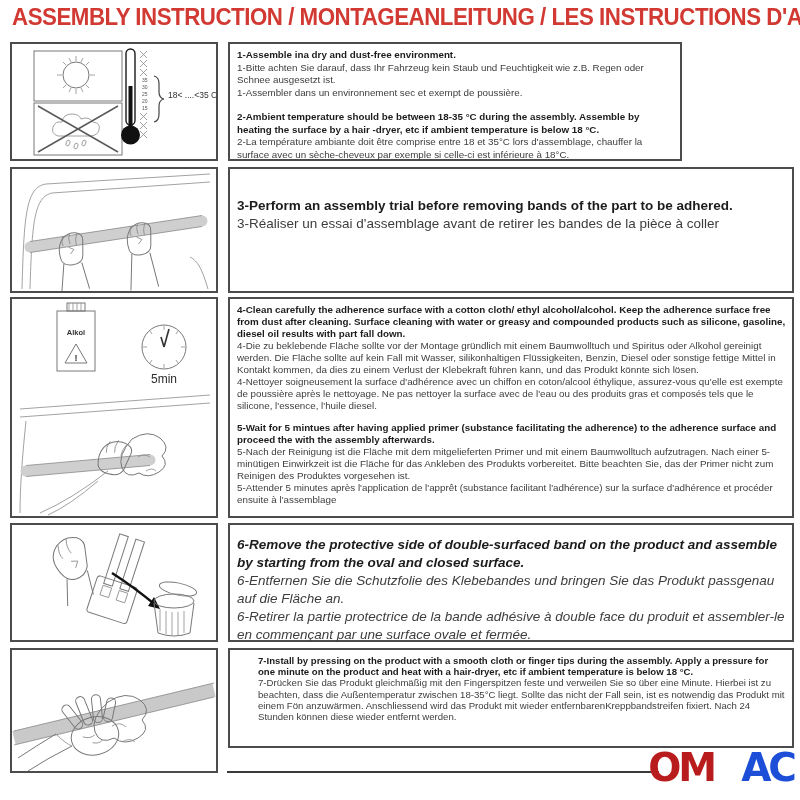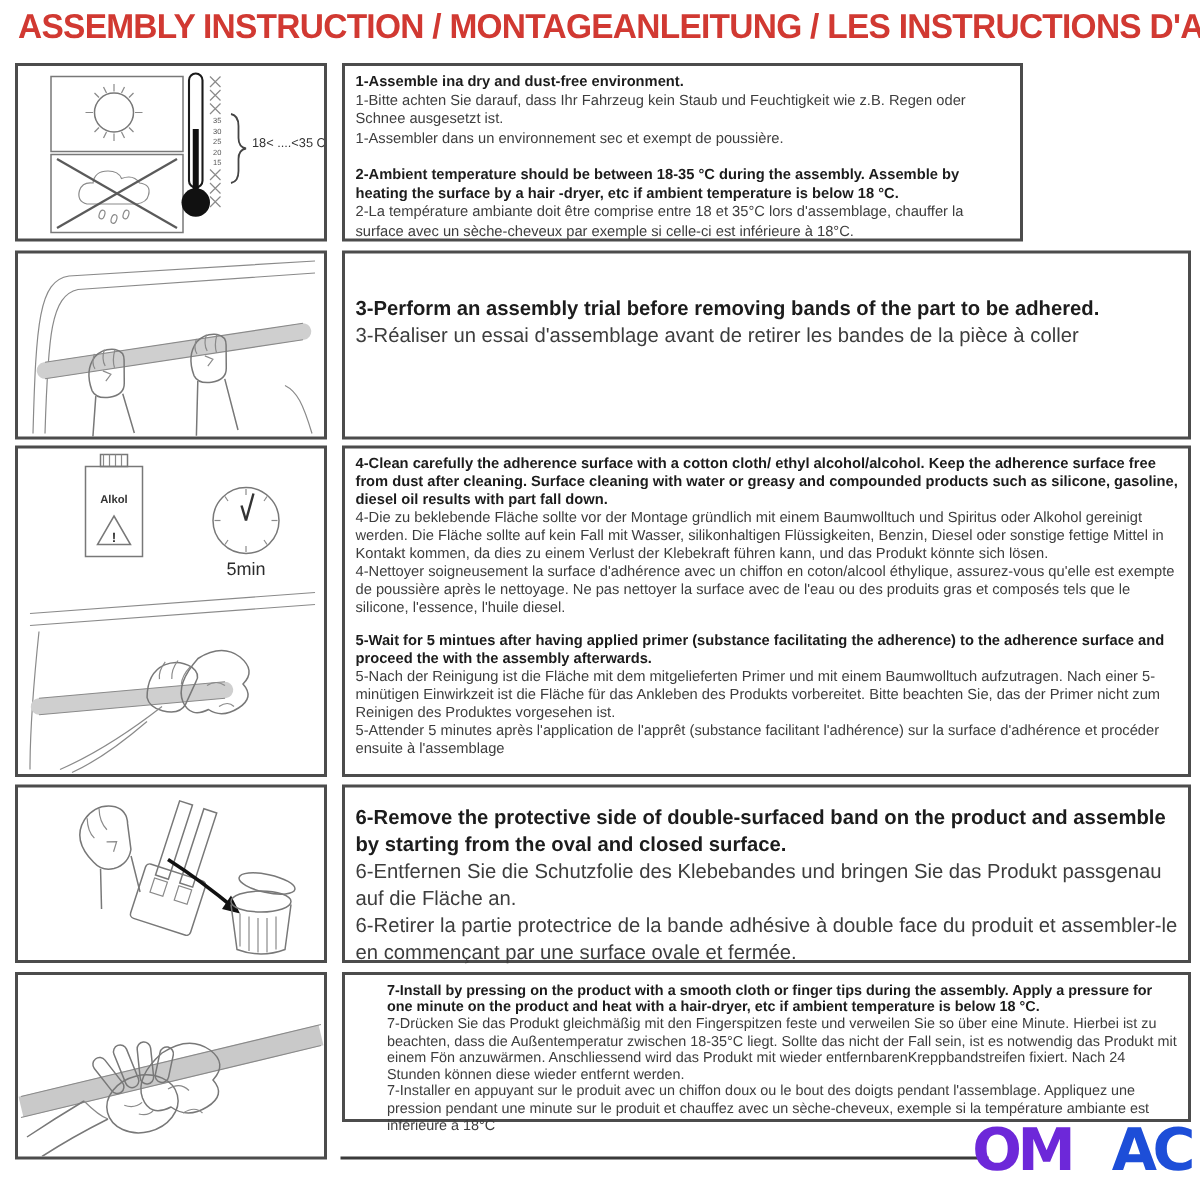--- a/index.html
+++ b/index.html
@@ -16,21 +16,21 @@
   .fs-step3{font-size:13.5px;line-height:1.32;padding-top:28px;}
   .fs-step4{font-size:9.8px;line-height:1.22;}
   .fs-step6{font-size:13.5px;line-height:1.34;padding-top:11px;}
   .fs-step7{font-size:9.6px;line-height:1.17;padding-left:28px;}
   svg{display:block;}
   .ln{stroke:#787878;fill:none;stroke-width:1;}
   .thin{stroke:#8a8a8a;fill:none;stroke-width:.8;}
   .blk{stroke:#1a1a1a;fill:none;}
   .bottom-rule{position:absolute;left:227px;top:771px;width:432px;border-top:2px solid #3a3a3a;}
   .logo{position:absolute;top:748px;right:6px;font-family:"DejaVu Sans",sans-serif;font-weight:700;font-size:39px;letter-spacing:-3px;line-height:1;}
-  .logo .lb{color:#6d28d9;}
+  .logo .lb{color:#b91c1c;}
   .logo .lr{color:#1d4ed8;padding-left:27px;}
 </style>
 </head>
 <body>
 
 <div class="page">
 
   <div class="title">ASSEMBLY INSTRUCTION / MONTAGEANLEITUNG / LES INSTRUCTIONS D'ASSEMBLAGE</div>
 
   <div class="box" style="left:10px;top:42px;width:208px;height:119px;">
@@ -193,21 +193,21 @@
       <path d="M100,48 Q122,62 146,82" stroke="#111" stroke-width="2.4" fill="none"></path>
       <path d="M148,84 l-12,-3 l6,-9 z" fill="#111"></path>
       <g transform="translate(152,62)">
         <ellipse cx="14" cy="2" rx="19" ry="6" transform="rotate(12 14 2)" fill="#fff" class="ln"></ellipse>
         <ellipse cx="10" cy="14" rx="20" ry="7" fill="#fff" class="ln"></ellipse>
         <path d="M-10,16 L-6,46 Q10,52 26,46 L30,16" class="ln"></path>
         <path d="M-4,22 v22 M2,24 v23 M8,25 v23 M14,25 v23 M20,24 v22" class="thin"></path>
       </g>
     </svg>
   </div>
-  <div class="box txt fs-step6" style="left:228px;top:523px;width:566px;height:119px;">
+  <div class="box txt fs-step6" style="left:228px;top:523px;width:566px;height:119px;font-style:italic;">
     <p class="en">6-Remove the protective side of double-surfaced band on the product and assemble by starting from the oval and closed surface.</p>
     <p class="de">6-Entfernen Sie die Schutzfolie des Klebebandes und bringen Sie das Produkt passgenau auf die Fläche an.</p>
     <p class="fr">6-Retirer la partie protectrice de la bande adhésive à double face du produit et assembler-le en commençant par une surface ovale et fermée.</p>
   </div>
 
   <div class="box" style="left:10px;top:648px;width:208px;height:125px;">
     <svg viewBox="0 0 204 121" width="204" height="121">
       <line x1="2" y1="88" x2="202" y2="40" stroke="#c9c9c9" stroke-width="14"></line>
       <line x1="2" y1="81" x2="202" y2="33" class="thin"></line>
       <line x1="2" y1="95" x2="202" y2="47" class="thin"></line>
@@ -223,21 +223,20 @@
         <rect x="16" y="-30" width="9" height="24" rx="4.5" transform="rotate(26 20 -18)" fill="#fcfcfc" class="ln"></rect>
         <path d="M-12,2 q6,4 12,1 M-4,10 q6,3 10,0" class="thin"></path>
       </g>
       <path d="M60,96 Q36,108 16,121 M44,84 Q24,96 6,108" class="ln"></path>
       <path d="M44,84 Q54,94 60,96" class="thin"></path>
     </svg>
   </div>
   <div class="box txt fs-step7" style="left:228px;top:648px;width:566px;height:100px;">
     <p class="en">7-Install by pressing on the product with a smooth cloth or finger tips during the assembly. Apply a pressure for one minute on the product and heat with a hair-dryer, etc if ambient temperature is below 18 °C.</p>
     <p class="de">7-Drücken Sie das Produkt gleichmäßig mit den Fingerspitzen feste und verweilen Sie so über eine Minute. Hierbei ist zu beachten, dass die Außentemperatur zwischen 18-35°C liegt. Sollte das nicht der Fall sein, ist es notwendig das Produkt mit einem Fön anzuwärmen. Anschliessend wird das Produkt mit wieder entfernbarenKreppbandstreifen fixiert. Nach 24 Stunden können diese wieder entfernt werden.</p>
-    <p class="fr">7-Installer en appuyant sur le produit avec un chiffon doux ou le bout des doigts pendant l'assemblage. Appliquez une pression pendant une minute sur le produit et chauffez avec un sèche-cheveux, exemple si la température ambiante est inférieure à 18°C</p>
   </div>
 
   <div class="bottom-rule"></div>
   <div class="logo">
     <span class="lb">OM</span><span class="lr">AC</span>
   </div>
 
 </div>
 
 </body></html>

